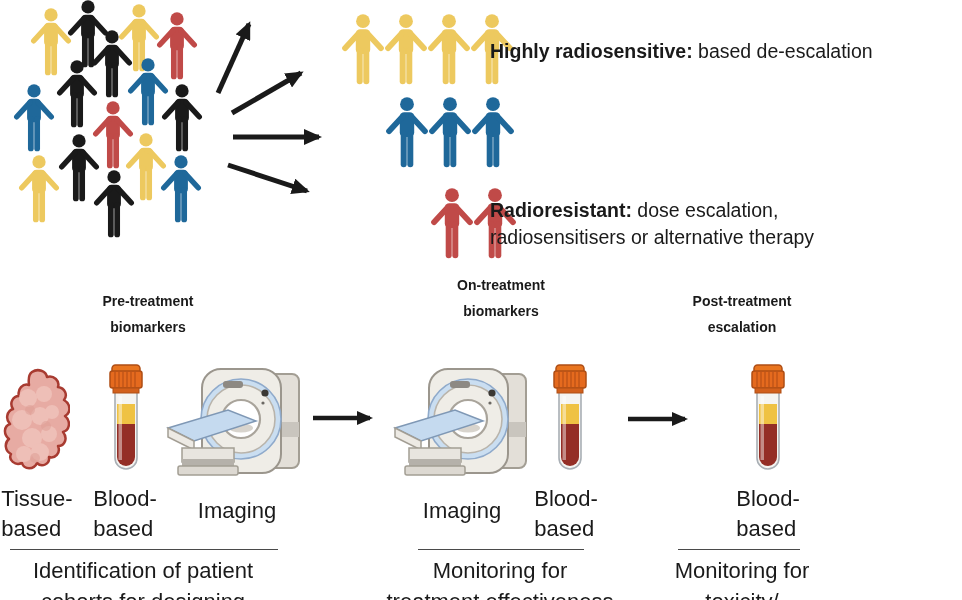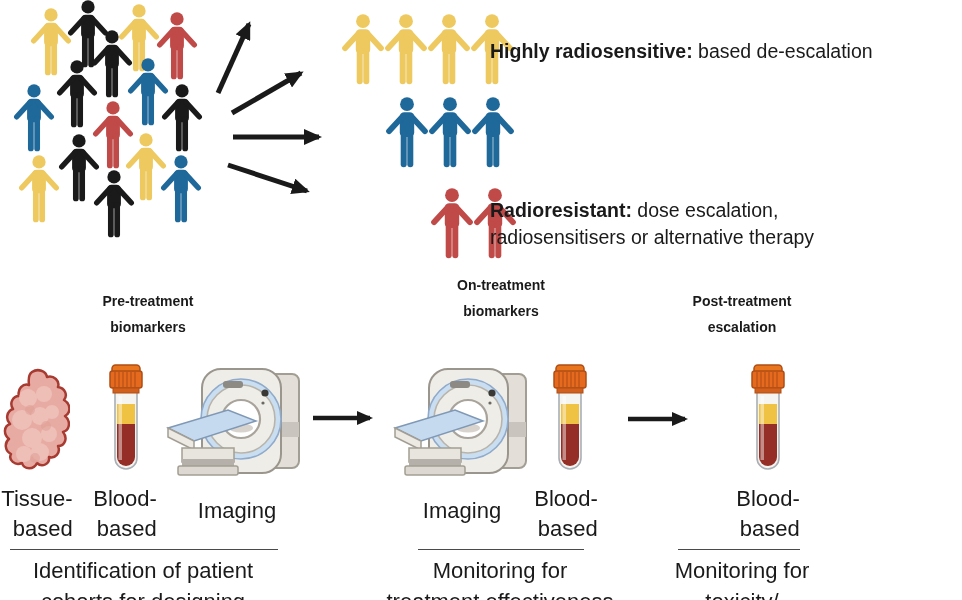--- a/index.html
+++ b/index.html
@@ -6,21 +6,21 @@
   .canvas{
     position:relative;width:962px;height:600px;background:#ffffff;overflow:hidden;
     font-family:"Liberation Sans",sans-serif;color:#1a1a1a;
   }
   .abs{position:absolute;}
   .hdr{
     font-weight:bold;font-size:14px;line-height:26px;text-align:center;
     white-space:pre-line;transform:translateX(-50%);
   }
   .lbl{
-    font-size:22px;line-height:30px;text-align:right;
+    font-size:22px;line-height:30px;text-align:left;
     white-space:pre-line;transform:translateX(-50%);
   }
   .cap{
     font-size:22px;line-height:31px;text-align:center;
     white-space:pre-line;transform:translateX(-50%);
   }
   .gtext{font-size:19.5px;line-height:27px;color:#1a1a1a;}
   .gtext b{font-weight:bold;}
   .divider{height:0;border-top:1.7px solid #4a4a4a;}
   svg{display:block;}

